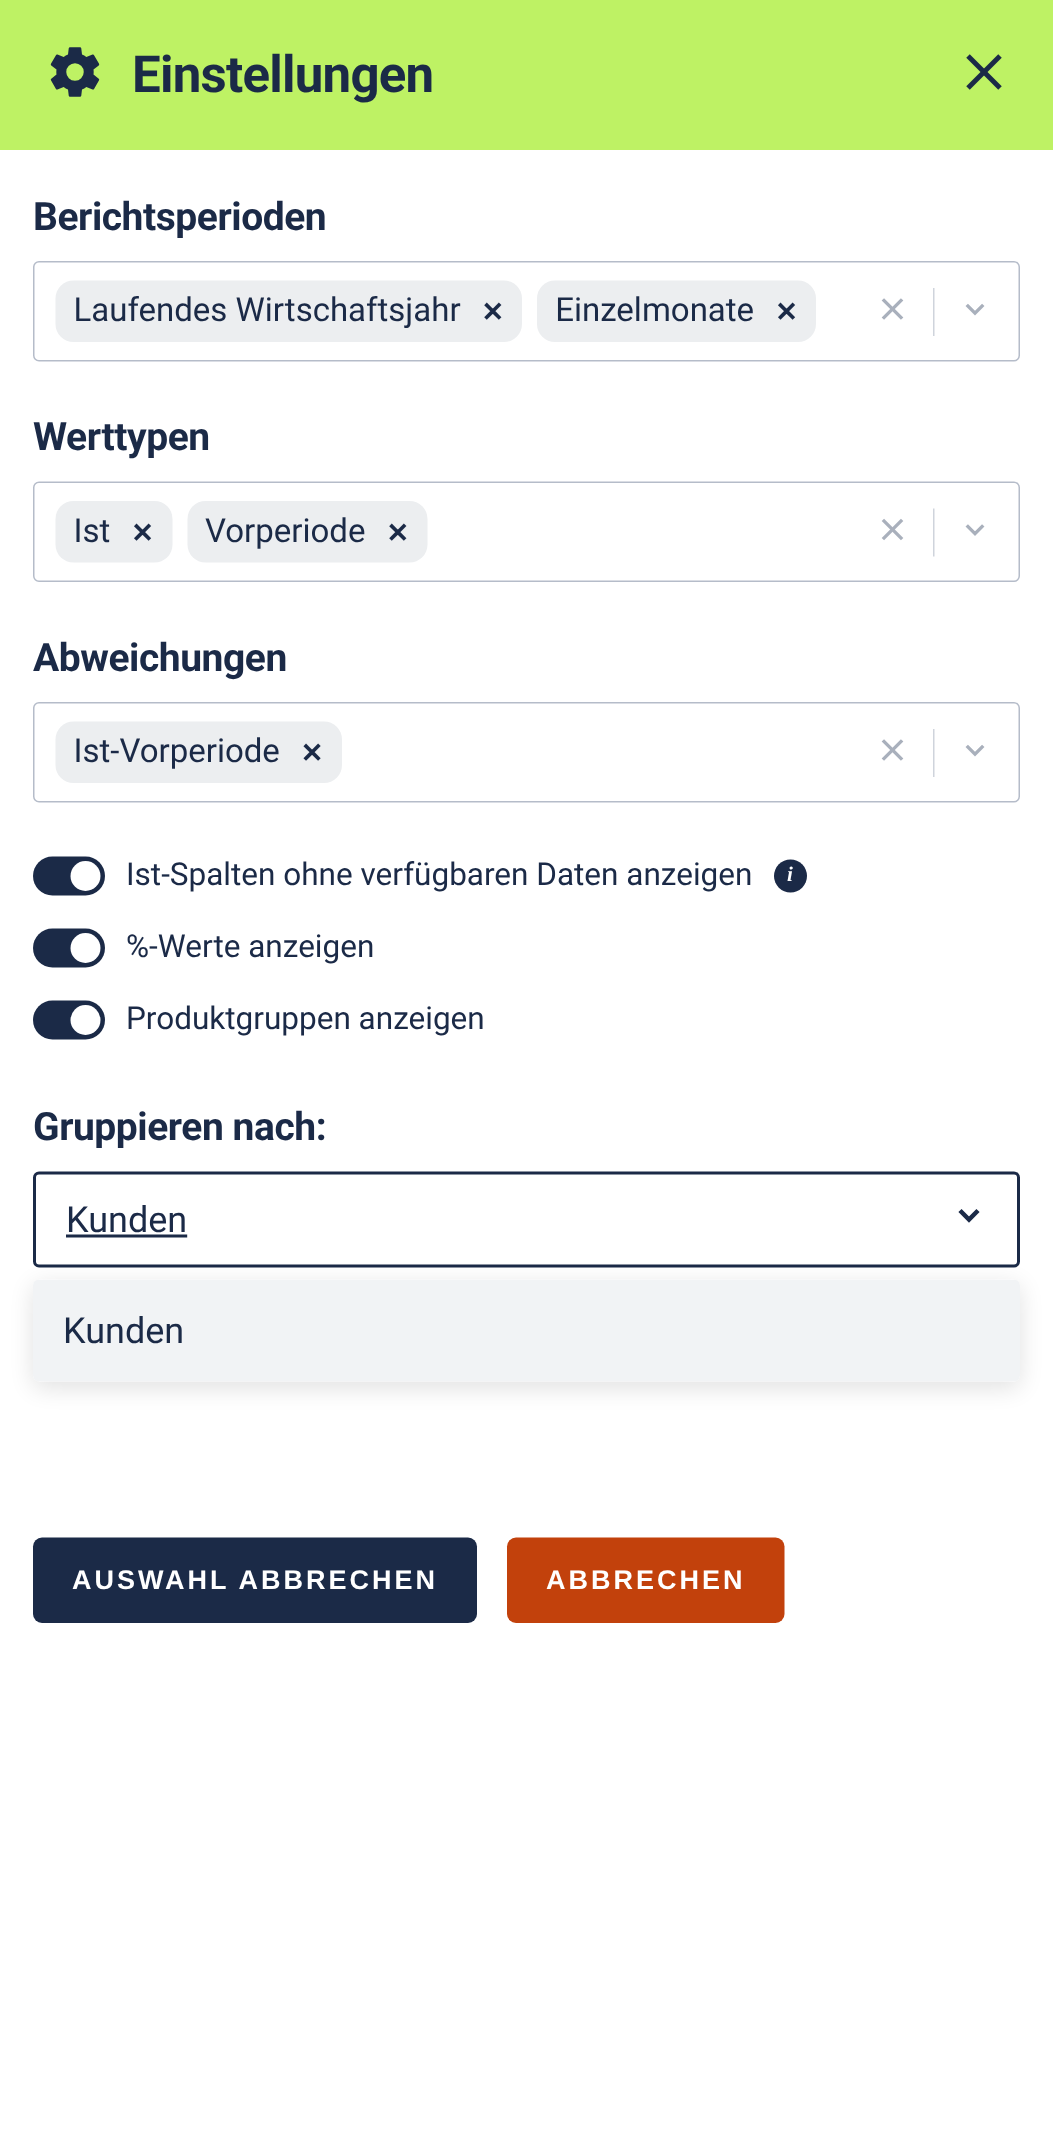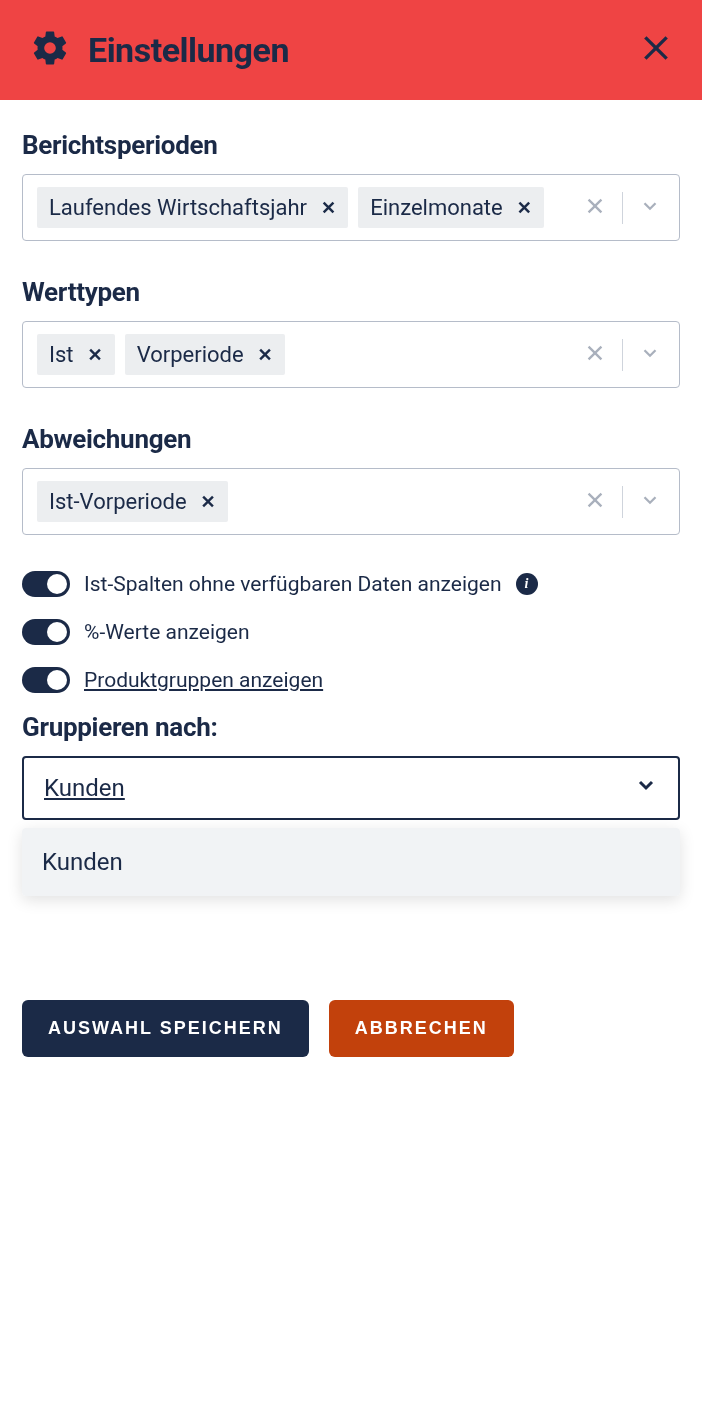--- a/index.html
+++ b/index.html
@@ -3,21 +3,21 @@
 <meta charset="utf-8">
 <style>
   * { box-sizing: border-box; margin: 0; padding: 0; }
   body {
     font-family: -apple-system, BlinkMacSystemFont, "Segoe UI", Roboto, sans-serif;
     background: #fff;
     width: 702px;
     color: #1b2a47;
   }
   .header {
-    background: #ef4444;
+    background: #bef264;
     padding: 28px 30px;
     display: flex;
     align-items: center;
     justify-content: space-between;
   }
   .header-left {
     display: flex;
     align-items: center;
     gap: 18px;
   }
@@ -55,21 +55,21 @@
   .ms-body {
     flex: 1;
     display: flex;
     flex-wrap: wrap;
     gap: 10px;
     padding: 12px 14px;
     align-items: center;
   }
   .chip {
     background: #eceef0;
-    border-radius: 2px;
+    border-radius: 12px;
     padding: 8px 12px;
     display: inline-flex;
     align-items: center;
     gap: 14px;
     font-size: 22px;
     color: #1b2a47;
   }
   .chip-x { font-weight: 700; font-size: 18px; color: #1b2a47; cursor: pointer; }
   .ms-controls {
     display: flex;
@@ -271,38 +271,38 @@
 
   <div class="toggle-row">
     <div class="toggle"></div>
     <span class="toggle-label">Ist-Spalten ohne verfügbaren Daten anzeigen</span>
     <span class="info-icon">i</span>
   </div>
   <div class="toggle-row">
     <div class="toggle"></div>
     <span class="toggle-label">%-Werte anzeigen</span>
   </div>
-  <div class="toggle-row" style="margin-bottom:19px;text-decoration:underline;">
+  <div class="toggle-row" style="margin-bottom:44px;">
     <div class="toggle"></div>
     <span class="toggle-label">Produktgruppen anzeigen</span>
   </div>
 
   <div class="section-label">Gruppieren nach:</div>
   <div class="select-wrap">
     <div class="select">
       <span>Kunden</span>
       <span class="select-caret">
         <svg viewBox="0 0 24 24">
             <polyline points="6 9 12 15 18 9"></polyline>
           </svg>
       </span>
     </div>
     <div class="dropdown">
       <div class="dropdown-item selected">Kunden</div>
     </div>
   </div>
 
   <div class="footer">
-    <button class="btn btn-primary">AUSWAHL SPEICHERN</button>
+    <button class="btn btn-primary">AUSWAHL ABBRECHEN</button>
     <button class="btn btn-danger">ABBRECHEN</button>
   </div>
 
 </div>
 
 </body></html>

